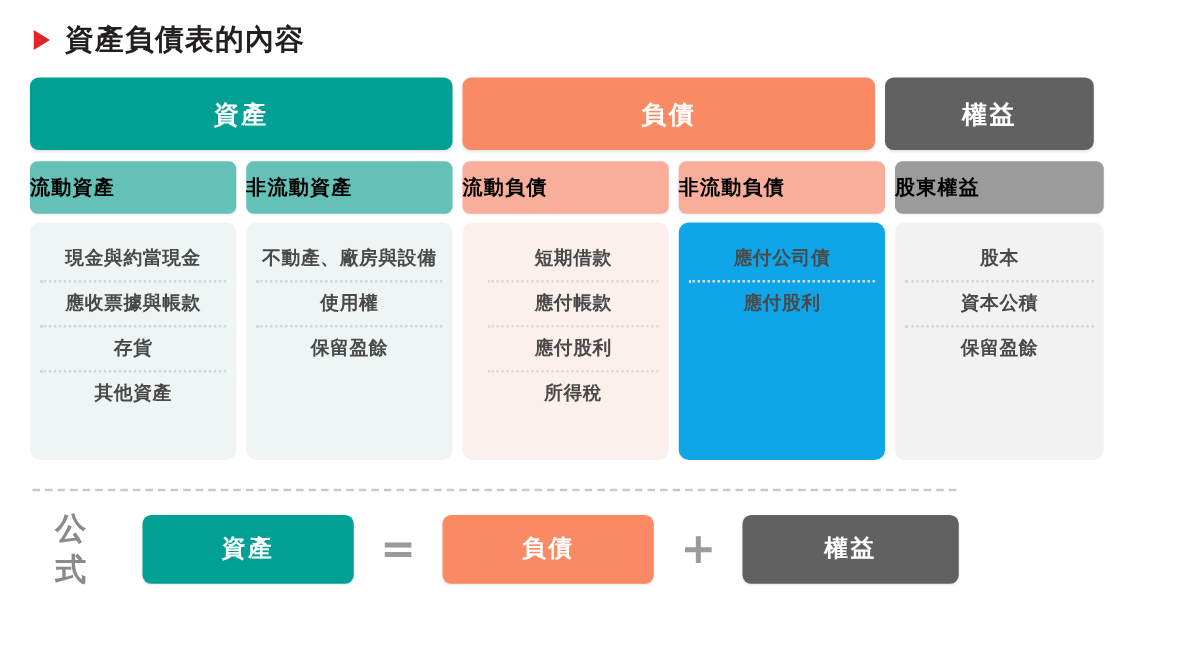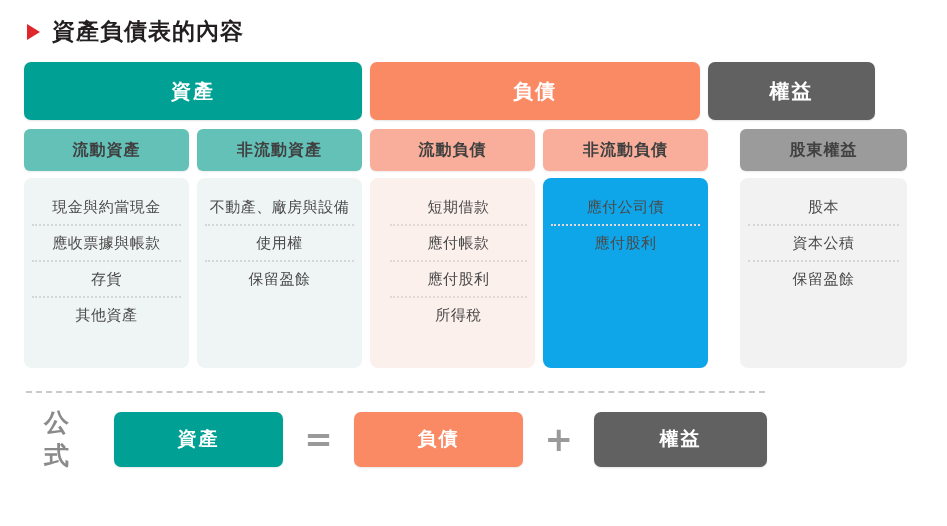--- a/index.html
+++ b/index.html
@@ -77,36 +77,36 @@
     display: flex;
     align-items: stretch;
     gap: 8px;
     height: 42px;
     margin-bottom: 7px;
   }
   .sub-cell {
     border-radius: 6px;
     display: flex;
     align-items: center;
-    justify-content: center;
-    color: #404040;
+    color: #000000;
     font-size: 16px;
     font-weight: bold;
     letter-spacing: 1px;
     box-shadow: 0 1px 2px rgba(0,0,0,0.08);
   }
   .col-w { flex: 0 0 165px; }
-  .col-w-eq { flex: 0 0 167px; margin-left: 24px; }
+  .col-w-eq { flex: 0 0 167px; }
 
   
   .body-row {
     display: flex;
     align-items: stretch;
     gap: 8px;
     height: 190px;
+    font-weight: bold;
   }
   .panel {
     border-radius: 8px;
     padding: 12px 8px 0 8px;
     box-sizing: border-box;
   }
   .panel-item {
     font-size: 15px;
     text-align: center;
     color: #4a4a4a;

